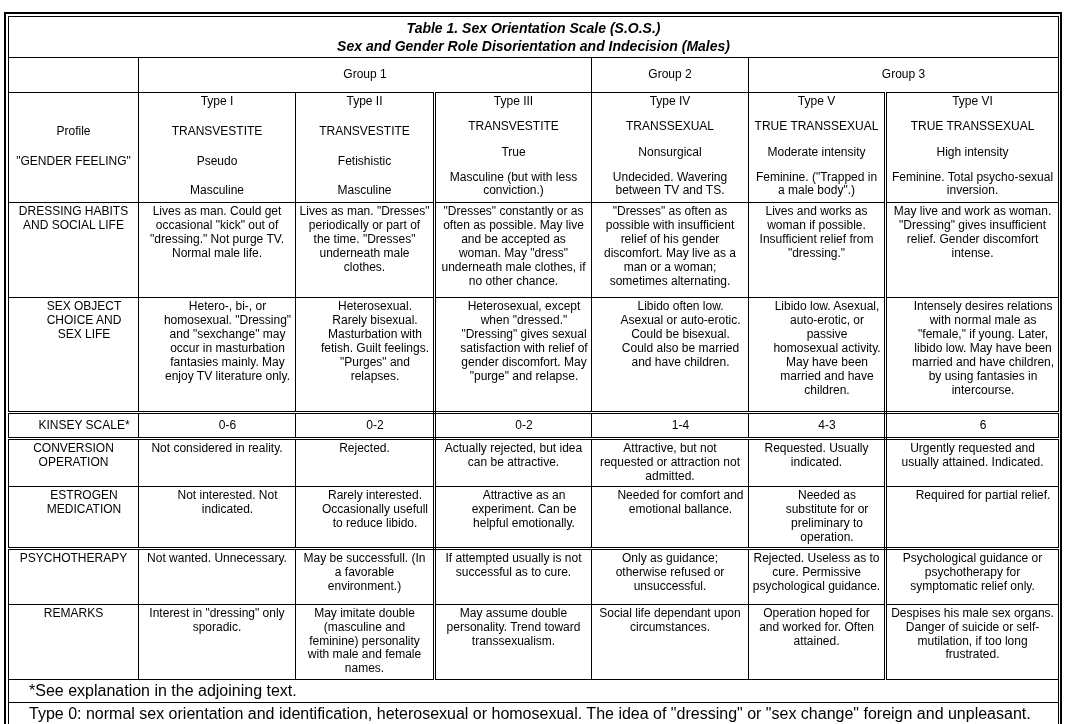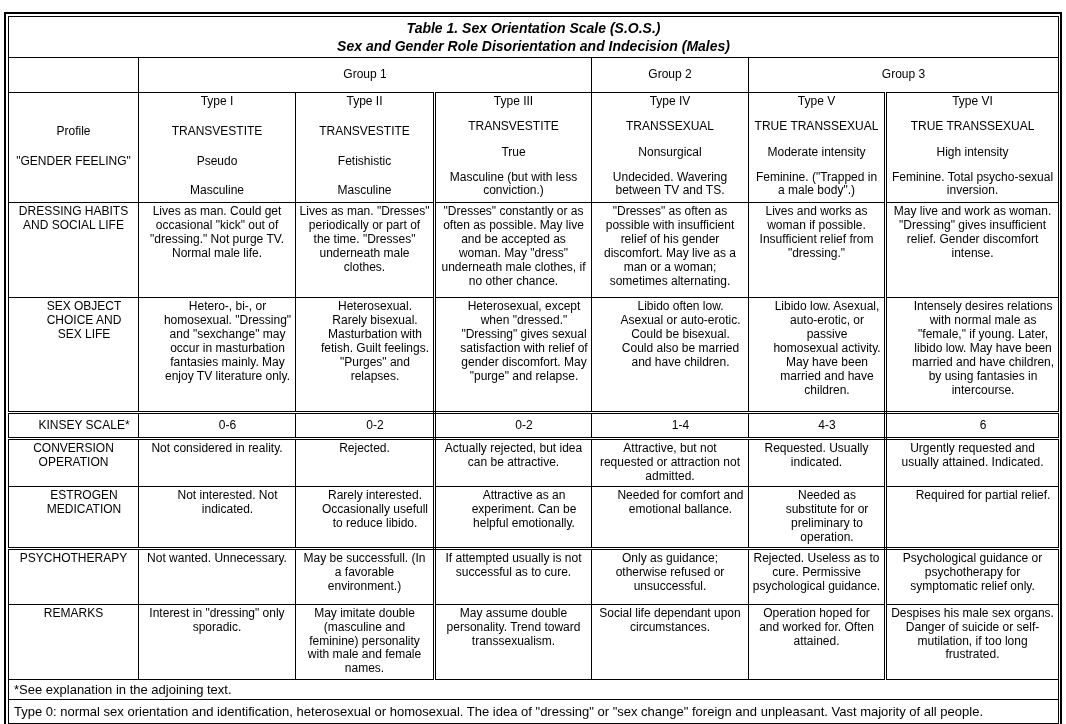--- a/index.html
+++ b/index.html
@@ -32,21 +32,21 @@
     word-wrap: break-word;
   }
   .title-cell {
     font-weight: bold; font-style: italic;
     font-size: 14px; line-height: 1.3;
     vertical-align: middle;
   }
   .group-cell, .mid { vertical-align: middle; border-radius: 13px; }
   .foot-cell {
     text-align: left; vertical-align: middle;
-    padding-left: 5px; font-size: 13px;
+    padding-left: 20px; font-size: 16px;
   }
   
   .dbl-r { border-right: 3px double #000; }
   tr.dbl-b > td { border-bottom: 3px double #000; padding-left: 24px; }
   
   .pstack {
     height: 103px;
     display: flex; flex-direction: column;
     justify-content: space-between;
   }

